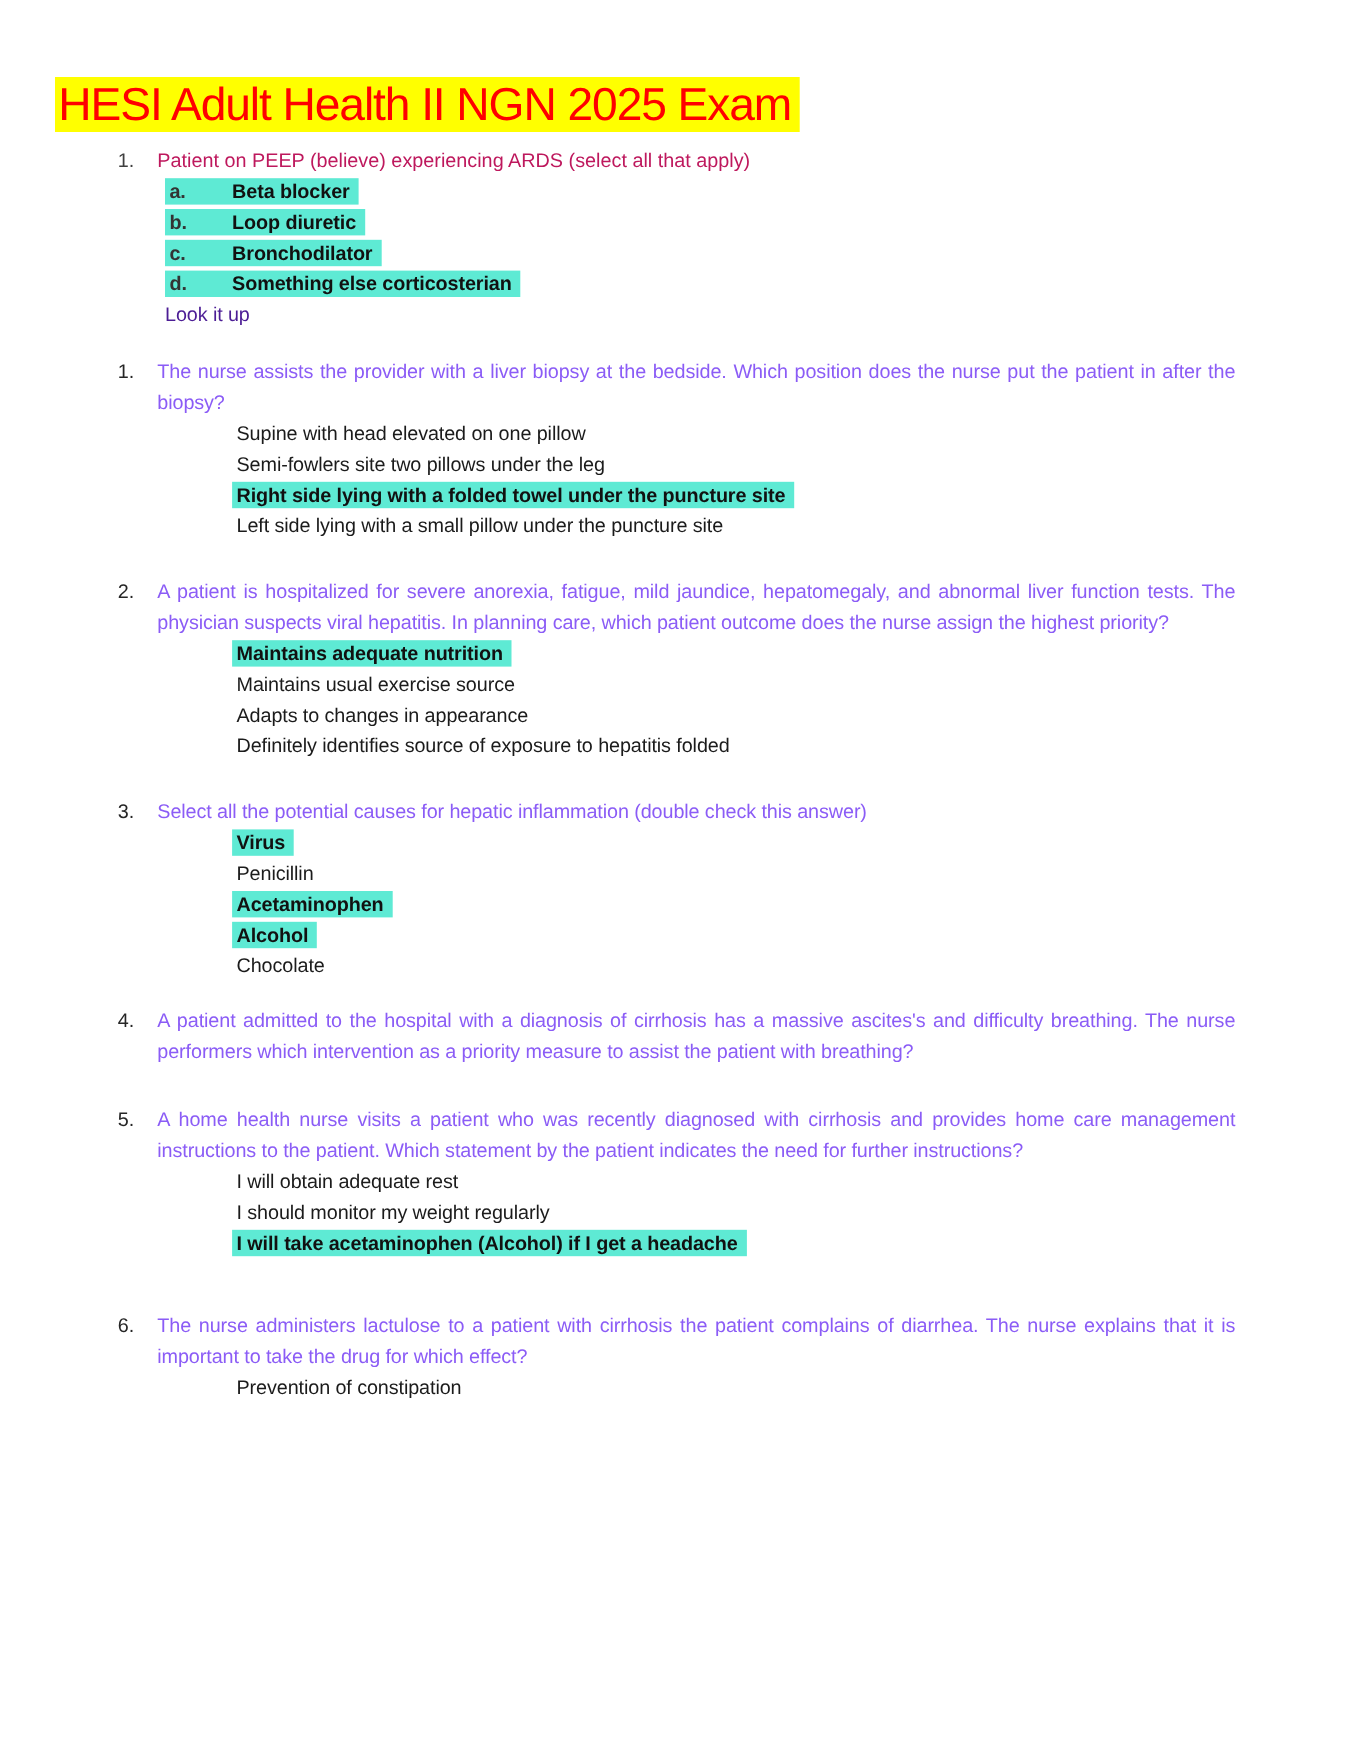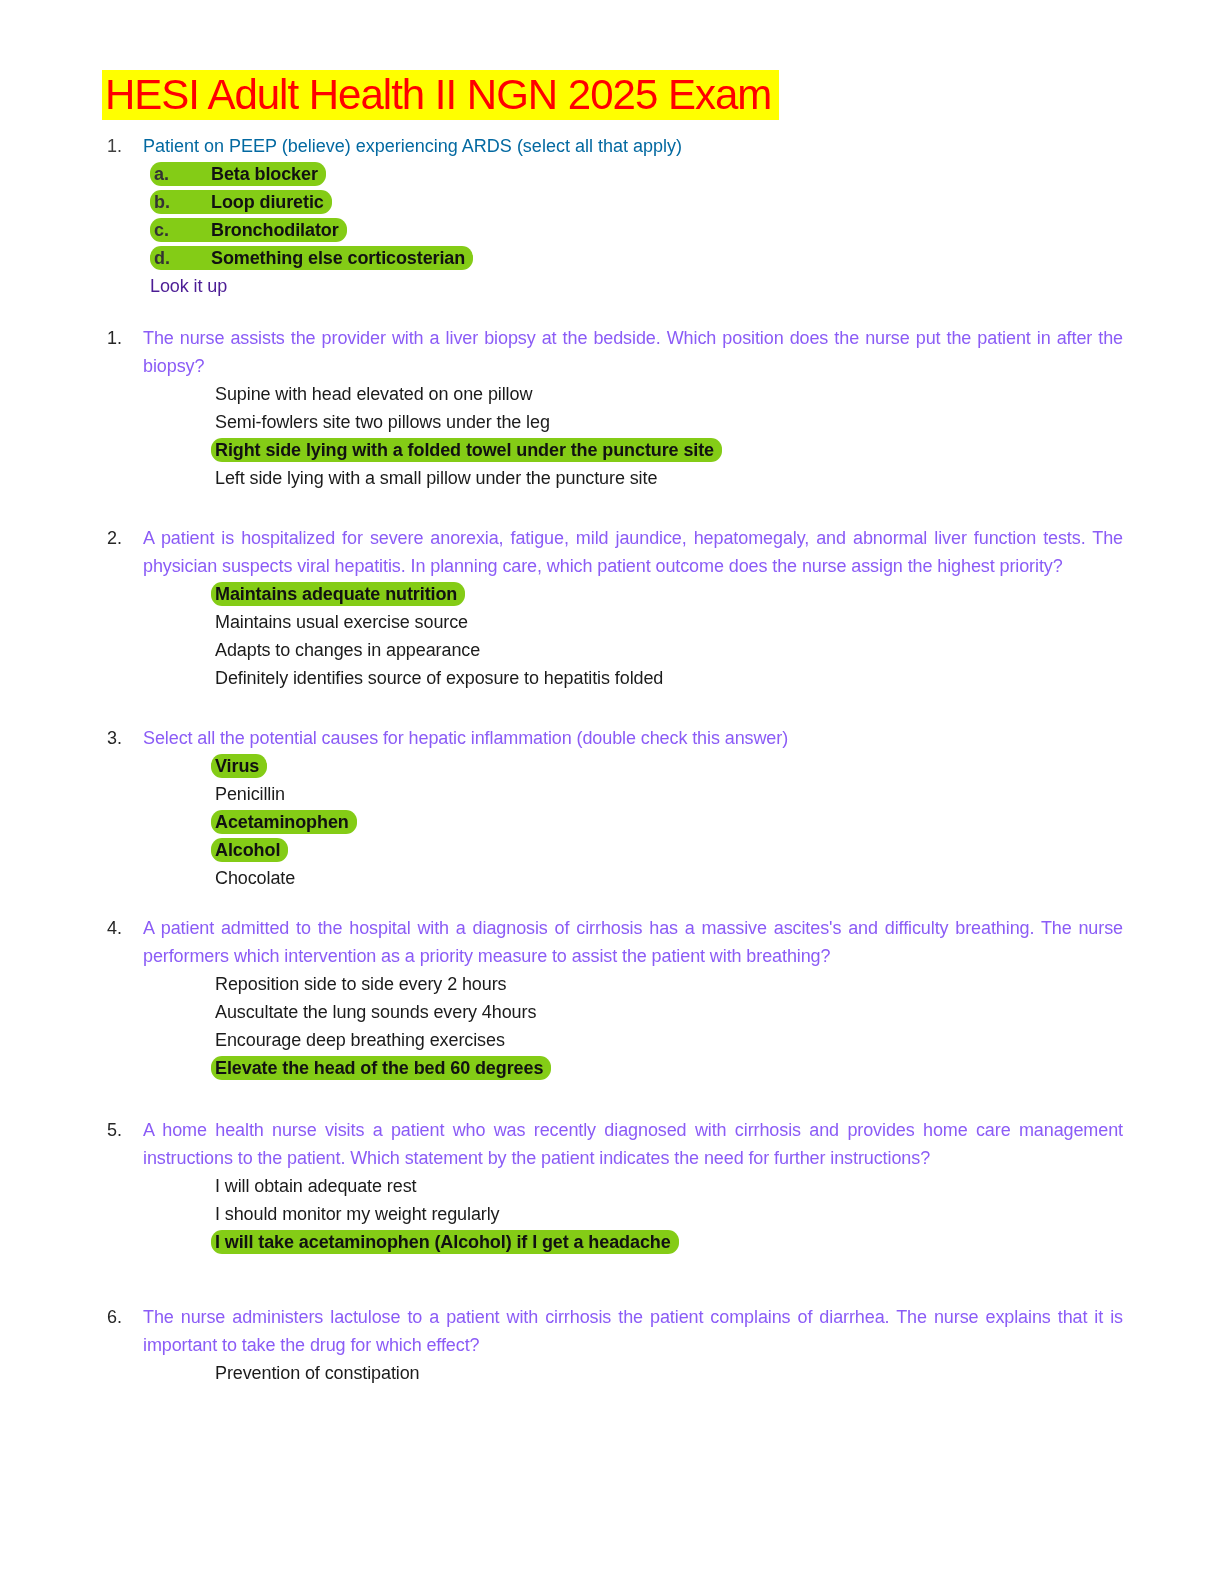--- a/index.html
+++ b/index.html
@@ -1,42 +1,41 @@
 <!DOCTYPE html>
 <html><head>
 <meta charset="utf-8">
 <style>
   html,body{margin:0;padding:0;background:#ffffff;}
   .page{
     width:1225px;height:1584px;background:#ffffff;overflow:hidden;
     font-family:"Liberation Sans",sans-serif;position:relative;
   }
-  .title-wrap{margin:0;padding:70px 0 0 102px;}
+  .title-wrap{margin:0;padding:70px 0 0 50px;}
   .title-hl{
     display:inline-block;background:#ffff00;color:#ff0000;
     font-size:42px;line-height:50px;font-weight:400;letter-spacing:-1px;
     padding:0 8px 0 3px;white-space:nowrap;
   }
   .question{position:relative;padding-left:143px;width:980px;}
   .qnum{
     position:absolute;left:107px;top:0;font-size:18px;line-height:28px;color:#262626;
   }
   .qtext{
     margin:0;font-size:18px;line-height:28px;color:#8b5cf6;
     text-align:justify;letter-spacing:-0.1px;
   }
-  .question.first .qtext{color:#0369a1;text-align:left;letter-spacing:0;margin-top:12px;}
+  .question.first .qtext{color:#be185d;text-align:left;letter-spacing:0;margin-top:12px;}
   .question.first .qnum{color:#3f3f3f;}
   .options{margin:0;}
   .opt{font-size:18px;line-height:28px;color:#1b1b1b;padding-left:68px;letter-spacing:-0.1px;}
   .opt .plain{margin-left:4px;}
   .hl{
-    background:#84cc16;font-weight:700;color:#111111;
+    background:#5eead4;font-weight:700;color:#111111;
     padding:2px 8px 2px 4px;
-    border-radius:11px;
   }
   .lettered .opt{padding-left:7px;}
   .letter{display:inline-block;width:57px;font-weight:700;color:#333333;}
   .note{color:#4c1d95;padding-left:72px;}
   
   .mt-a{margin-top:10px;} .mt-b{margin-top:24px;} .mt-c{margin-top:32px;}
   .mt-d{margin-top:22px;} .mt-e{margin-top:34px;} .mt-f{margin-top:47px;}
 </style>
 </head>
 <body>
@@ -97,26 +96,20 @@
       <div class="opt"><span class="plain">Penicillin</span></div>
       <div class="opt"><span class="hl">Acetaminophen</span></div>
       <div class="opt"><span class="hl">Alcohol</span></div>
       <div class="opt"><span class="plain">Chocolate</span></div>
     </div>
   </section>
 
   <section class="question mt-d">
     <span class="qnum">4.</span>
     <p class="qtext">A patient admitted to the hospital with a diagnosis of cirrhosis has a massive ascites's and difficulty breathing. The nurse performers which intervention as a priority measure to assist the patient with breathing?</p>
-    <div class="options">
-      <div class="opt"><span class="plain">Reposition side to side every 2 hours</span></div>
-      <div class="opt"><span class="plain">Auscultate the lung sounds every 4hours</span></div>
-      <div class="opt"><span class="plain">Encourage deep breathing exercises</span></div>
-      <div class="opt"><span class="hl">Elevate the head of the bed 60 degrees</span></div>
-    </div>
   </section>
 
   <section class="question mt-e">
     <span class="qnum">5.</span>
     <p class="qtext">A home health nurse visits a patient who was recently diagnosed with cirrhosis and provides home care management instructions to the patient. Which statement by the patient indicates the need for further instructions?</p>
     <div class="options">
       <div class="opt"><span class="plain">I will obtain adequate rest</span></div>
       <div class="opt"><span class="plain">I should monitor my weight regularly</span></div>
       <div class="opt"><span class="hl">I will take acetaminophen (Alcohol) if I get a headache</span></div>
     </div>

